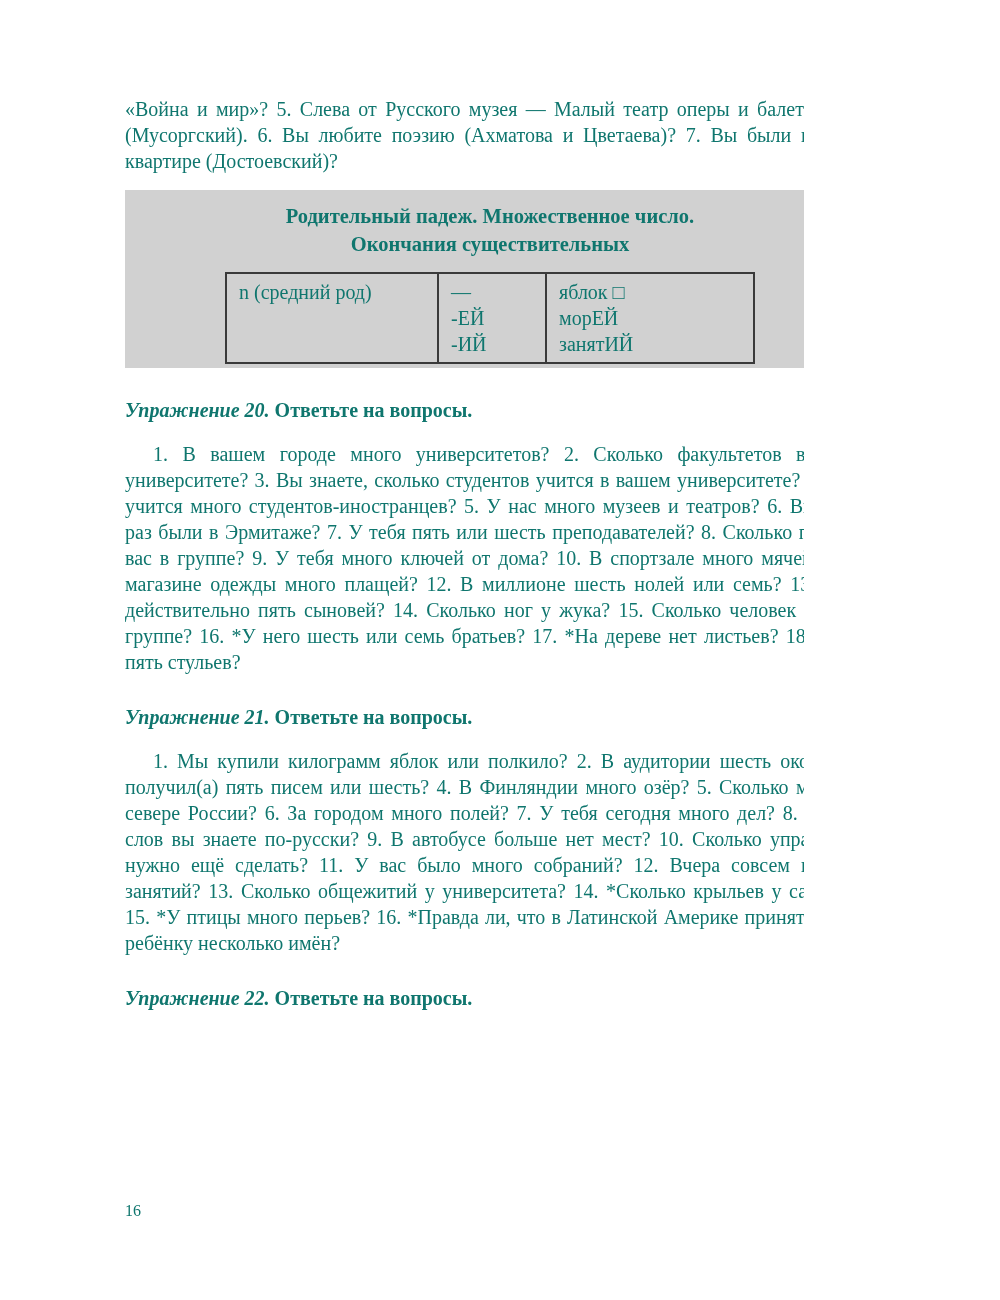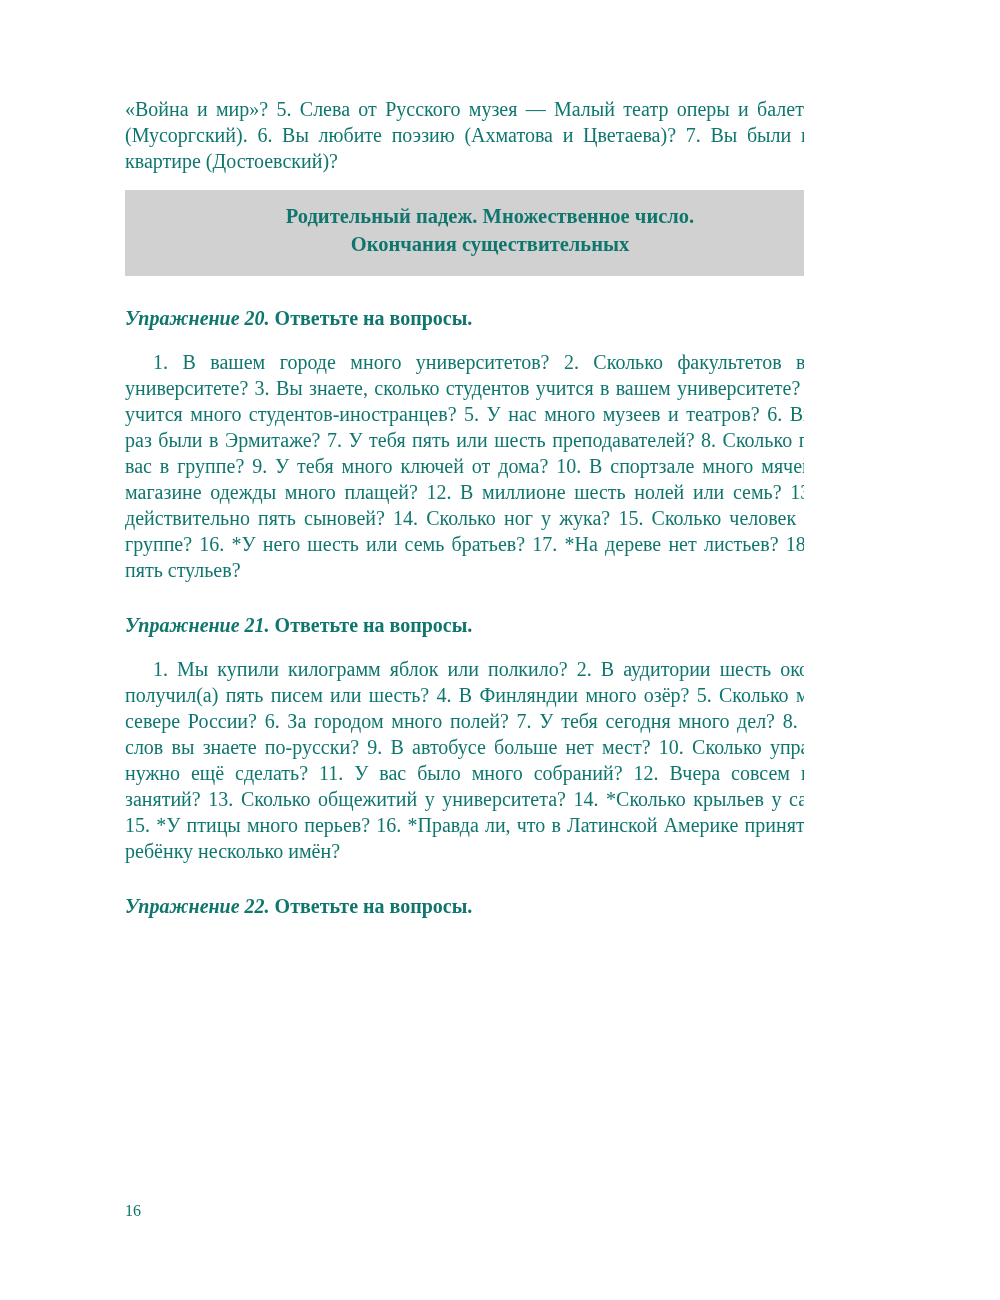--- a/index.html
+++ b/index.html
@@ -95,20 +95,29 @@
   <div class="content">
 
     <p class="body-par intro-par">«Война и мир»? 5. Слева от Русского музея — Малый театр оперы и балета имени (Мусоргский). 6. Вы любите поэзию (Ахматова и Цветаева)? 7. Вы были в музее-квартире (Достоевский)?</p>
 
     <div class="grammar-box">
       <p class="grammar-title">Родительный падеж. Множественное число.</p>
       <p class="grammar-title">Окончания существительных</p>
 
       <table class="grammar-table">
         <tbody>
+          <tr>
+            <td class="col-gender">n (средний род)</td>
+            <td class="col-endings">—
+-ЕЙ
+-ИЙ</td>
+            <td class="col-examples">яблок □
+морЕЙ
+занятИЙ</td>
+          </tr>
         </tbody>
       </table>
     </div>
 
     <p class="exercise-heading">
       <span class="exercise-label">Упражнение 20.</span>
       <span class="exercise-instruction">Ответьте на вопросы.</span>
     </p>
     <p class="body-par exercise-par">1. В вашем городе много университетов? 2. Сколько факультетов в вашем университете? 3. Вы знаете, сколько студентов учится в вашем университете? 4. Здесь учится много студентов-иностранцев? 5. У нас много музеев и театров? 6. Вы много раз были в Эрмитаже? 7. У тебя пять или шесть преподавателей? 8. Сколько парней у вас в группе? 9. У тебя много ключей от дома? 10. В спортзале много мячей? 11. В магазине одежды много плащей? 12. В миллионе шесть нолей или семь? 13. У нее действительно пять сыновей? 14. Сколько ног у жука? 15. Сколько человек в вашей группе? 16. *У него шесть или семь братьев? 17. *На дереве нет листьев? 18. *Здесь пять стульев?</p>
 

